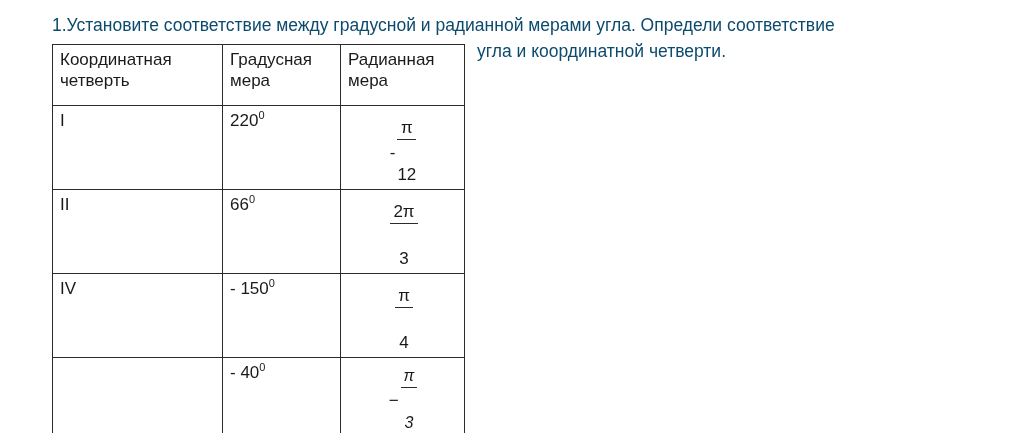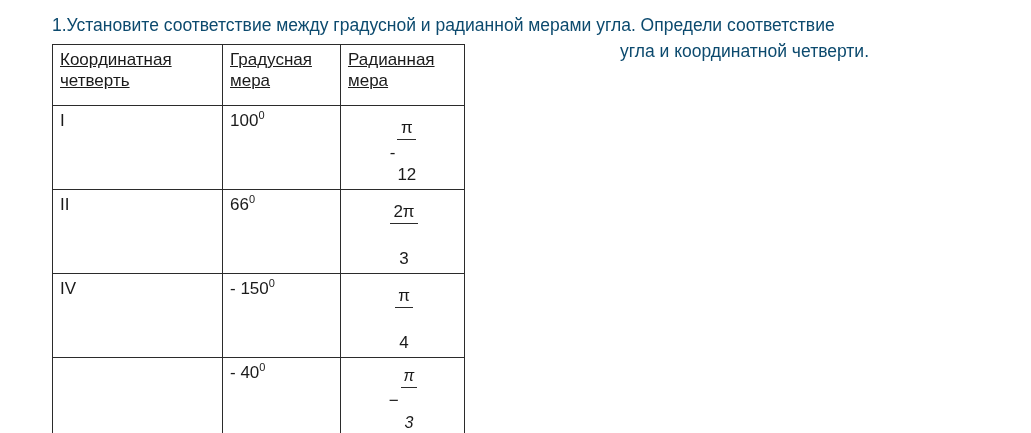--- a/index.html
+++ b/index.html
@@ -25,21 +25,20 @@
     left: 52px;
     top: 12px;
     width: 960px;
     font-size: 17.5px;
     line-height: 26px;
     color: #0c4a6e;
   }
   .task-text .line2 {
     display: block;
     padding-left: 425px;
-    text-align: center;
   }
   table.angles {
     position: absolute;
     left: 52px;
     top: 44px;
     border-collapse: collapse;
     table-layout: fixed;
     width: 412px;
   }
   table.angles td {
@@ -48,21 +47,20 @@
     padding: 4px 6px 4px 7px;
     font-size: 17px;
     line-height: 21px;
   }
   table.angles col.c1 { width: 170px; }
   table.angles col.c2 { width: 118px; }
   table.angles col.c3 { width: 124px; }
 
   .hdr-cell {
     height: 52px;
-    text-decoration: underline;
   }
   .row-cell {
     height: 58px;
   }
   .last-row-cell {
     height: 48px;
   }
   .deg sup {
     font-size: 11px;
     vertical-align: super;
@@ -127,21 +125,21 @@
     </colgroup>
     <tbody>
       <tr>
         <td class="hdr-cell">Координатная четверть</td>
         <td class="hdr-cell">Градусная мера</td>
         <td class="hdr-cell">Радианная мера</td>
       </tr>
 
       <tr>
         <td class="row-cell cell-plain">I</td>
-        <td class="row-cell deg"><span>100</span><sup>0</sup></td>
+        <td class="row-cell deg"><span>220</span><sup>0</sup></td>
         <td class="row-cell">
           <div class="frac-wrap">
             <span class="minus">-</span>
             <span class="frac">
               <span class="num">π</span>
               <span class="den">12</span>
             </span>
           </div>
         </td>
       </tr>

